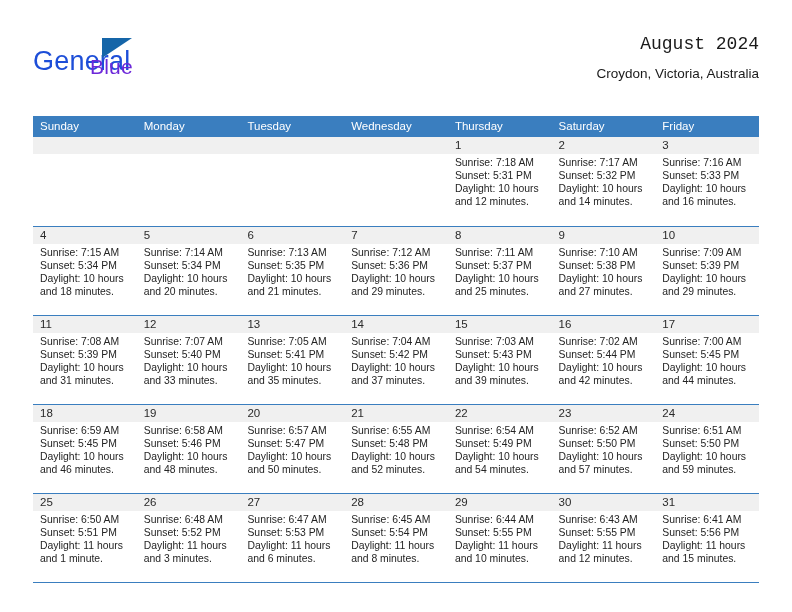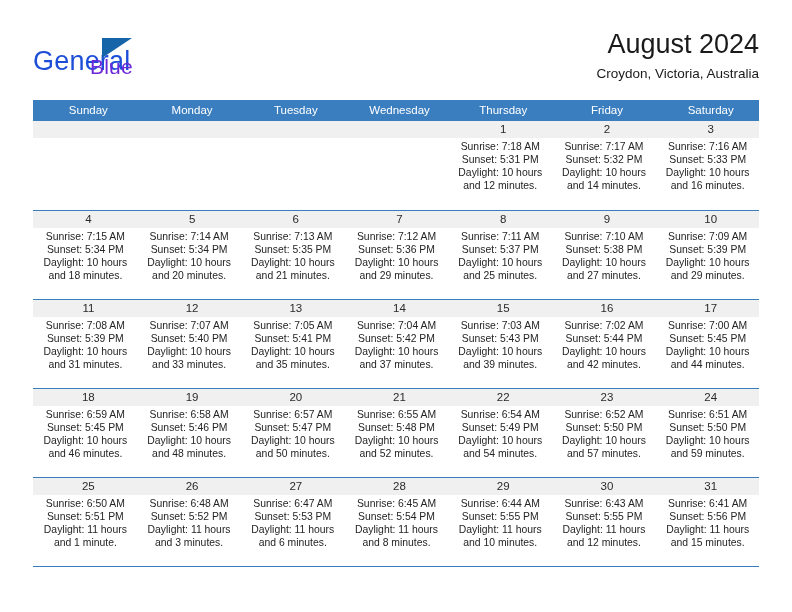--- a/index.html
+++ b/index.html
@@ -63,42 +63,42 @@
     letter-spacing: 0.2px;
   }
 
   .title-block {
     position: absolute;
     right: 0;
     top: 0;
     text-align: right;
   }
   .cal-title {
-    font-size: 27px;
+    font-size: 18px;
     font-weight: normal;
     color: #1a1a1a;
     line-height: 32px;
     white-space: nowrap;
+    font-family: Liberation Mono, monospace;
   }
   .cal-subtitle {
     font-size: 13.5px;
     color: #1a1a1a;
     line-height: 20px;
     margin-top: 4px;
     white-space: nowrap;
     text-align: right;
   }
 
   
   .calendar {
     position: absolute;
     left: 33px;
-    top: 100px;
+    top: 116px;
     width: 726px;
-    text-align: center;
   }
   .dow-row {
     display: flex;
     background: #3a7ebf;
     height: 21px;
   }
   .dow {
     flex: 1 1 0;
     color: #ffffff;
     font-size: 11.5px;
@@ -168,22 +168,22 @@
 
   </div>
 
   <div class="calendar">
     <div class="dow-row">
       <div class="dow">Sunday</div>
       <div class="dow">Monday</div>
       <div class="dow">Tuesday</div>
       <div class="dow">Wednesday</div>
       <div class="dow">Thursday</div>
+      <div class="dow">Saturday</div>
       <div class="dow">Friday</div>
-      <div class="dow">Saturday</div>
     </div>
     <div id="weeks-container">
         <div class="week">
           <div class="cell empty">
             <div class="daynum-strip"></div>
           </div>
           <div class="cell empty">
             <div class="daynum-strip"></div>
           </div>
           <div class="cell empty">

